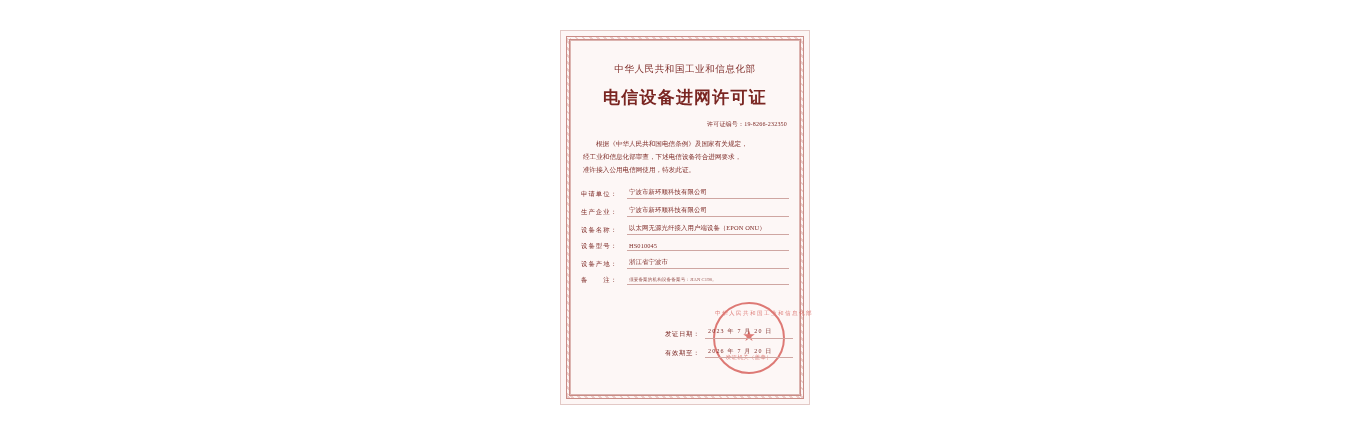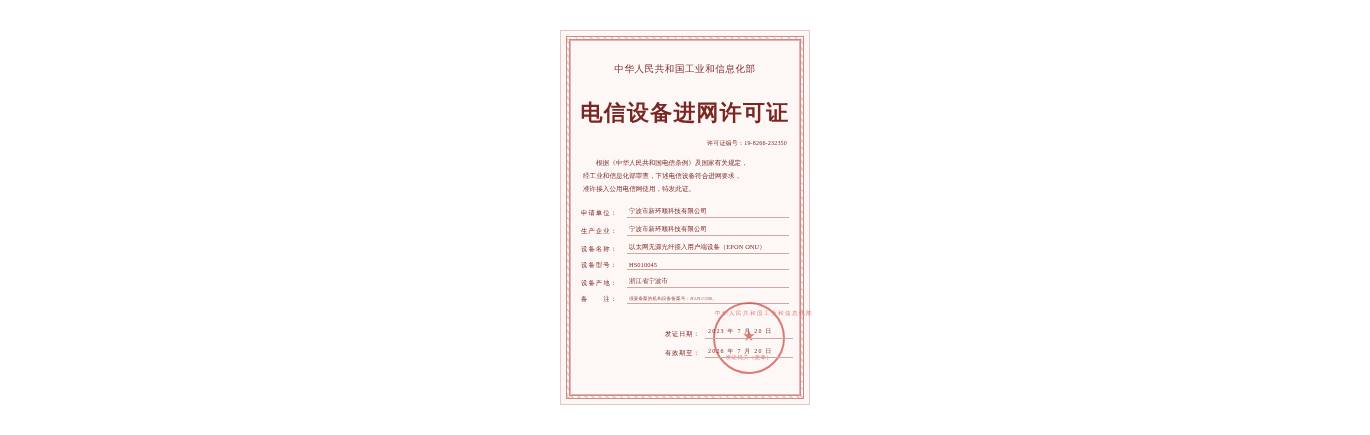--- a/index.html
+++ b/index.html
@@ -67,25 +67,25 @@
   .ministry {
     text-align: center;
     font-size: 9.5px;
     letter-spacing: 0.6px;
     color: #7e2b27;
     margin-top: 16px;
     white-space: nowrap;
   }
   .cert-title {
     text-align: center;
-    font-size: 22px;
+    font-size: 17px;
     font-weight: bold;
     letter-spacing: 1.2px;
     color: #7a2622;
-    margin-top: 22px;
+    margin-top: 10px;
     white-space: nowrap;
   }
   .license-no {
     text-align: right;
     font-size: 6px;
     color: #7e2b27;
     margin-top: 11px;
     padding-right: 6px;
     letter-spacing: 0.2px;
   }

